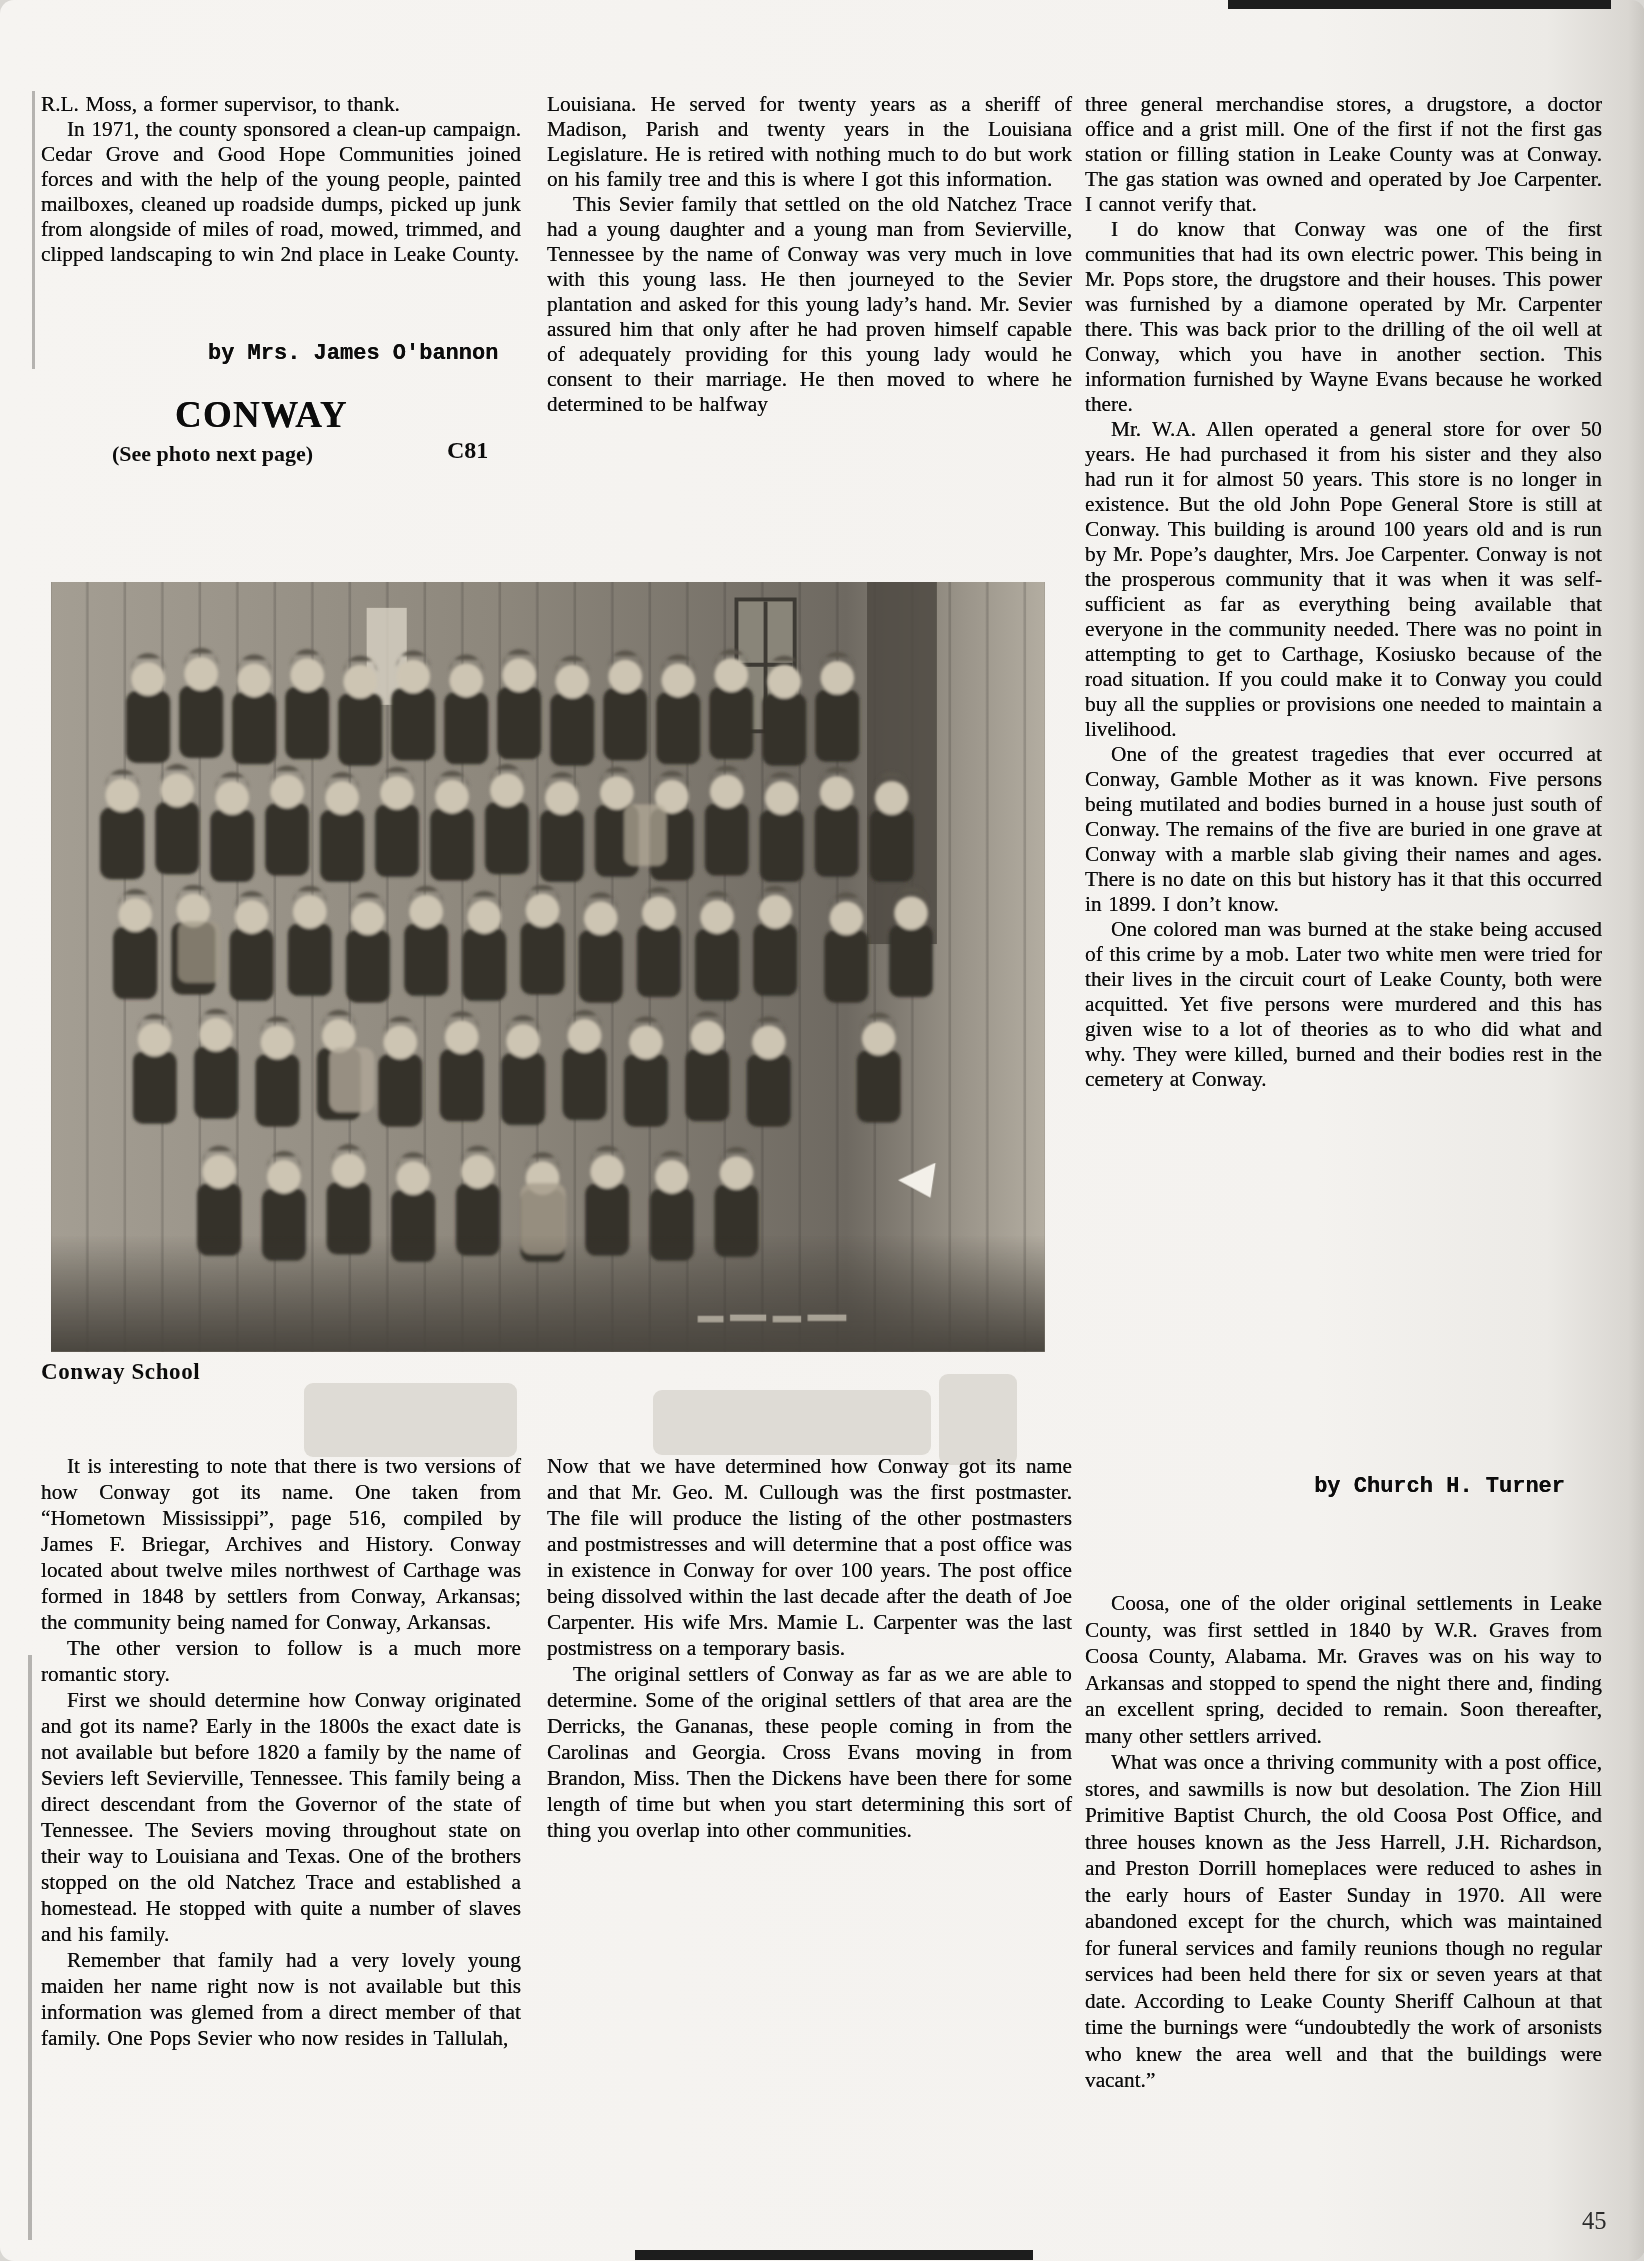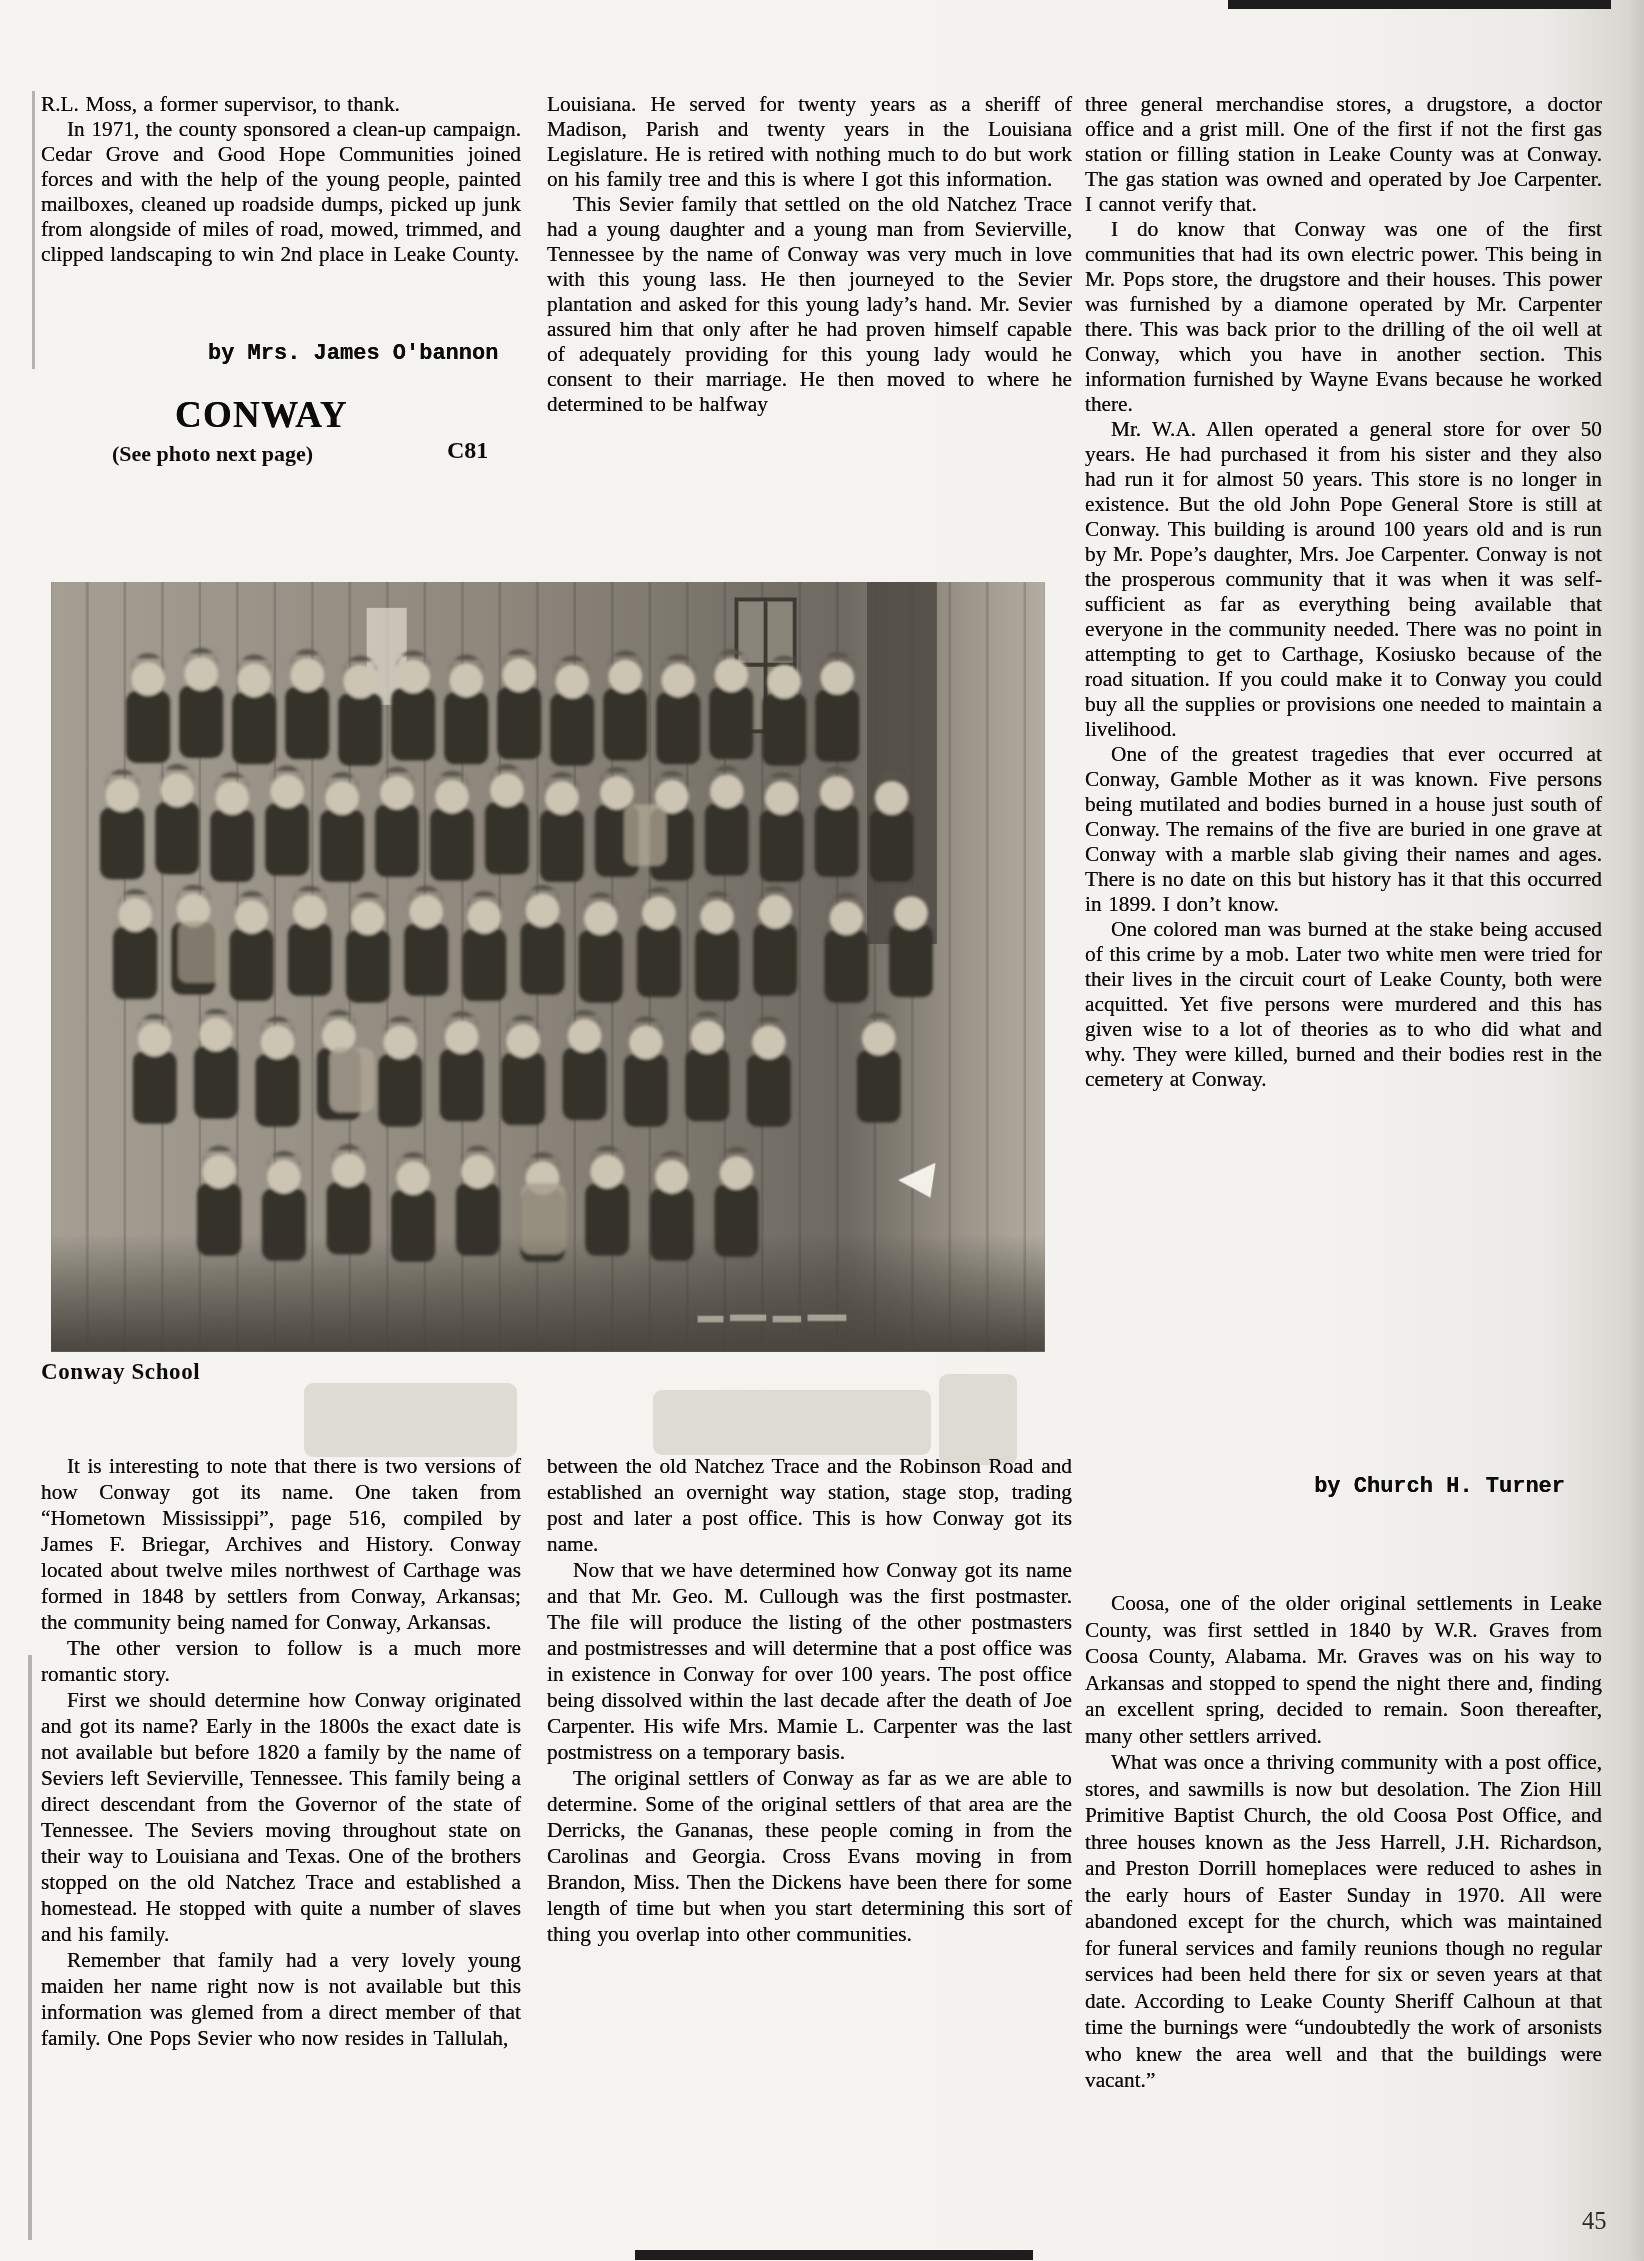--- a/index.html
+++ b/index.html
@@ -1,18 +1,18 @@
 <!DOCTYPE html>
 <html style="font-size:10.3px"><head>
 <meta charset="utf-8">
 <style>
   html,body{margin:0;padding:0;background:#d9d7d3;}
   #page{position:relative;width:1645px;height:2261px;overflow:hidden;
     background:linear-gradient(90deg,#f6f4f1 0%,#f4f2ef 80%,#eceae6 94%,#d9d6d1 99%,#c9c6c1 100%);
-    font-family:"Liberation Serif","DejaVu Serif",serif;color:#0c0c0c;}
+    font-family:"Liberation Serif","DejaVu Serif",serif;color:#0c0c0c;border-radius:14px;}
   .btxt{font-size:21.3px;line-height:25px;text-align:justify;word-spacing:1.3px;
         text-shadow:0 0 0.4px rgba(10,10,10,.8);}
   .btxt p{margin:0;text-indent:26px;}
   .cont p:first-child{text-indent:0;}
   .abs{position:absolute;}
   
   .h-big{font-weight:bold;font-size:37px;letter-spacing:1.3px;text-align:center;
          text-shadow:0 0 0.6px rgba(0,0,0,.9);}
   .h-sub{font-weight:bold;font-size:22px;}
   .code{font-weight:bold;font-size:24px;}
@@ -200,21 +200,20 @@
       <p>First we should determine how Conway originated and got its name? Early in the 1800s the exact date is not available but before 1820 a family by the name of Seviers left Sevierville, Tennessee. This family being a direct descendant from the Governor of the state of Tennessee. The Seviers moving throughout state on their way to Louisiana and Texas. One of the brothers stopped on the old Natchez Trace and established a homestead. He stopped with quite a number of slaves and his family.</p>
       <p>Remember that family had a very lovely young maiden her name right now is not available but this information was glemed from a direct member of that family. One Pops Sevier who now resides in Tallulah,</p>
     </div>
 
   <div class="abs btxt cont" style="left:547px;top:92px;width:525px;">
       <p>Louisiana. He served for twenty years as a sheriff of Madison, Parish and twenty years in the Louisiana Legislature. He is retired with nothing much to do but work on his family tree and this is where I got this information.</p>
       <p>This Sevier family that settled on the old Natchez Trace had a young daughter and a young man from Sevierville, Tennessee by the name of Conway was very much in love with this young lass. He then journeyed to the Sevier plantation and asked for this young lady’s hand. Mr. Sevier assured him that only after he had proven himself capable of adequately providing for this young lady would he consent to their marriage. He then moved to where he determined to be halfway</p>
     </div>
 
   <div class="abs btxt cont" style="left:547px;top:1453px;width:525px;line-height:26px;">
-      <p>between the old Natchez Trace and the Robinson Road and established an overnight way station, stage stop, trading post and later a post office. This is how Conway got its name.</p>
       <p>Now that we have determined how Conway got its name and that Mr. Geo. M. Cullough was the first postmaster. The file will produce the listing of the other postmasters and postmistresses and will determine that a post office was in existence in Conway for over 100 years. The post office being dissolved within the last decade after the death of Joe Carpenter. His wife Mrs. Mamie L. Carpenter was the last postmistress on a temporary basis.</p>
       <p>The original settlers of Conway as far as we are able to determine. Some of the original settlers of that area are the Derricks, the Gananas, these people coming in from the Carolinas and Georgia. Cross Evans moving in from Brandon, Miss. Then the Dickens have been there for some length of time but when you start determining this sort of thing you overlap into other communities.</p>
     </div>
 
   <div class="abs btxt cont" style="left:1085px;top:92px;width:517px;">
       <p>three general merchandise stores, a drugstore, a doctor office and a grist mill. One of the first if not the first gas station or filling station in Leake County was at Conway. The gas station was owned and operated by Joe Carpenter. I cannot verify that.</p>
       <p>I do know that Conway was one of the first communities that had its own electric power. This being in Mr. Pops store, the drugstore and their houses. This power was furnished by a diamone operated by Mr. Carpenter there. This was back prior to the drilling of the oil well at Conway, which you have in another section. This information furnished by Wayne Evans because he worked there.</p>
       <p>Mr. W.A. Allen operated a general store for over 50 years. He had purchased it from his sister and they also had run it for almost 50 years. This store is no longer in existence. But the old John Pope General Store is still at Conway. This building is around 100 years old and is run by Mr. Pope’s daughter, Mrs. Joe Carpenter. Conway is not the prosperous community that it was when it was self-sufficient as far as everything being available that everyone in the community needed. There was no point in attempting to get to Carthage, Kosiusko because of the road situation. If you could make it to Conway you could buy all the supplies or provisions one needed to maintain a livelihood.</p>
       <p>One of the greatest tragedies that ever occurred at Conway, Gamble Mother as it was known. Five persons being mutilated and bodies burned in a house just south of Conway. The remains of the five are buried in one grave at Conway with a marble slab giving their names and ages. There is no date on this but history has it that this occurred in 1899. I don’t know.</p>
       <p>One colored man was burned at the stake being accused of this crime by a mob. Later two white men were tried for their lives in the circuit court of Leake County, both were acquitted. Yet five persons were murdered and this has given wise to a lot of theories as to who did what and why. They were killed, burned and their bodies rest in the cemetery at Conway.</p>

